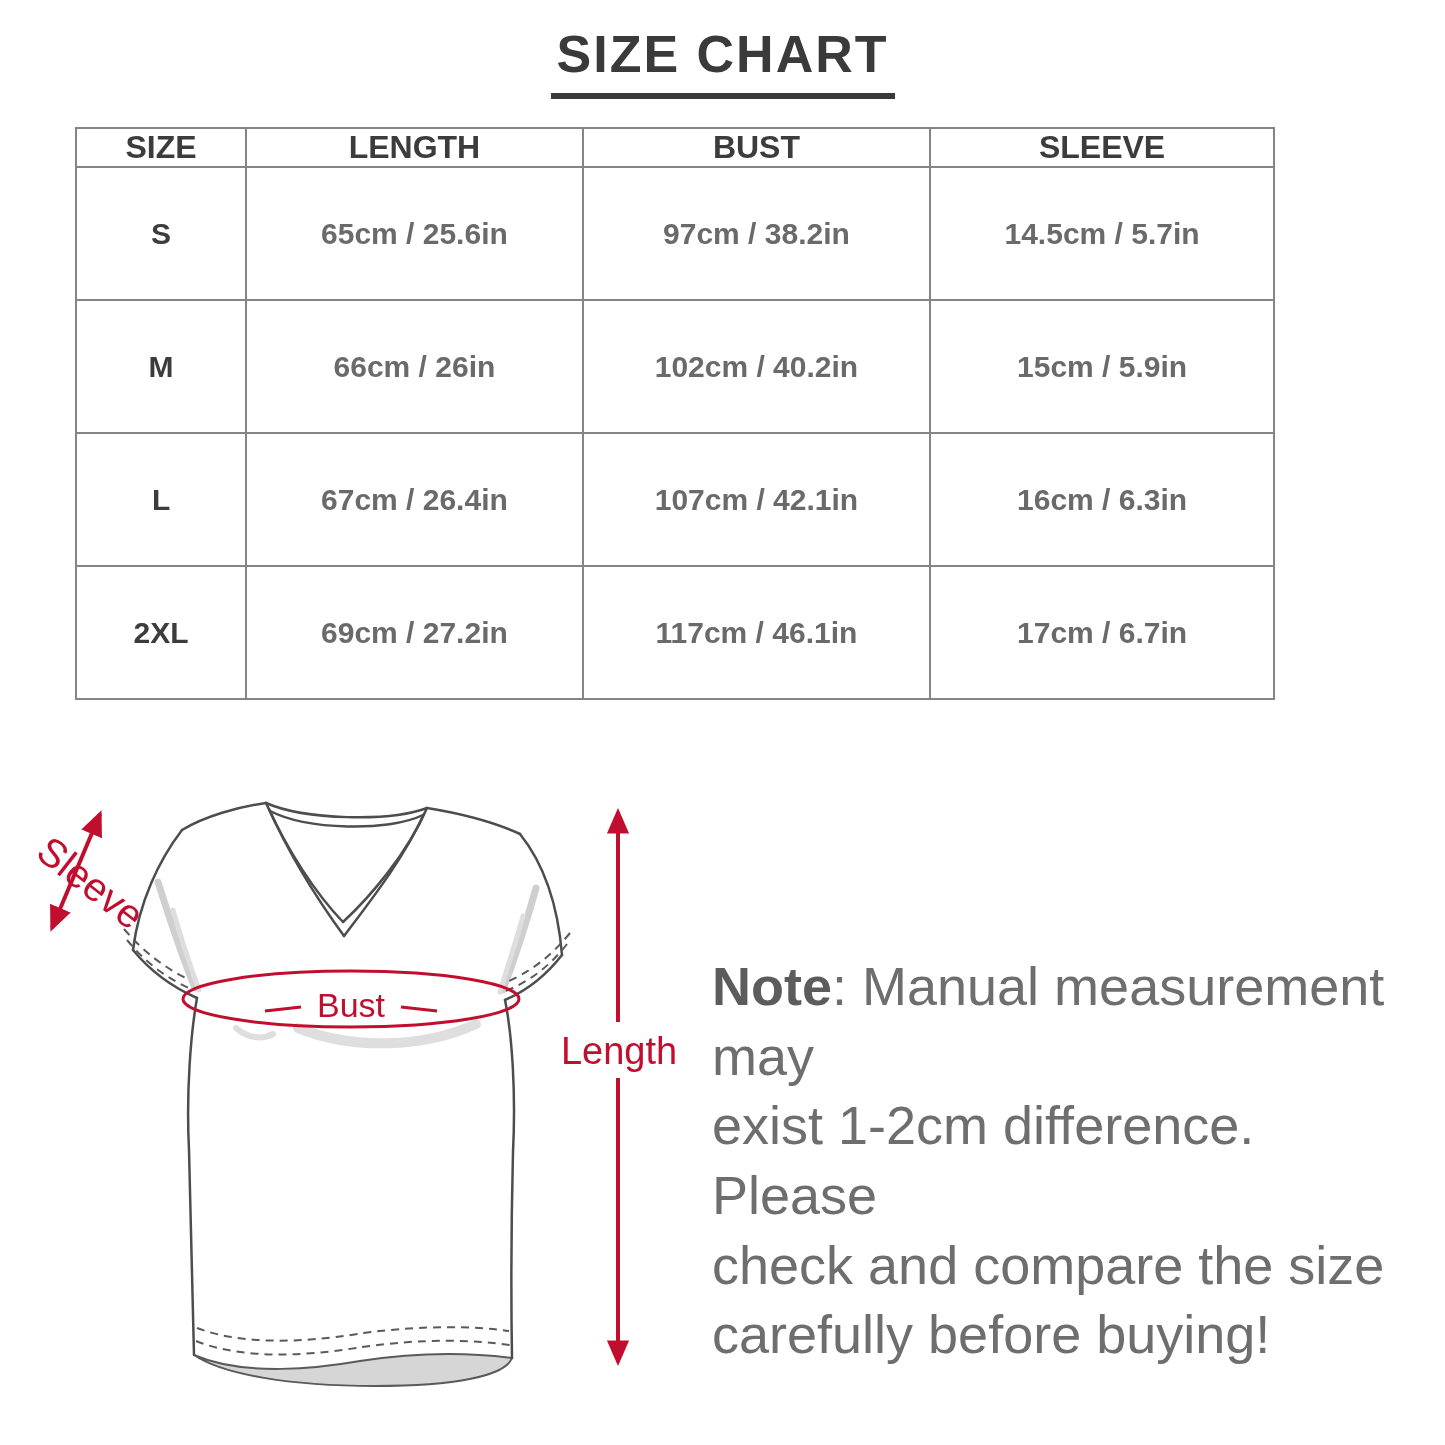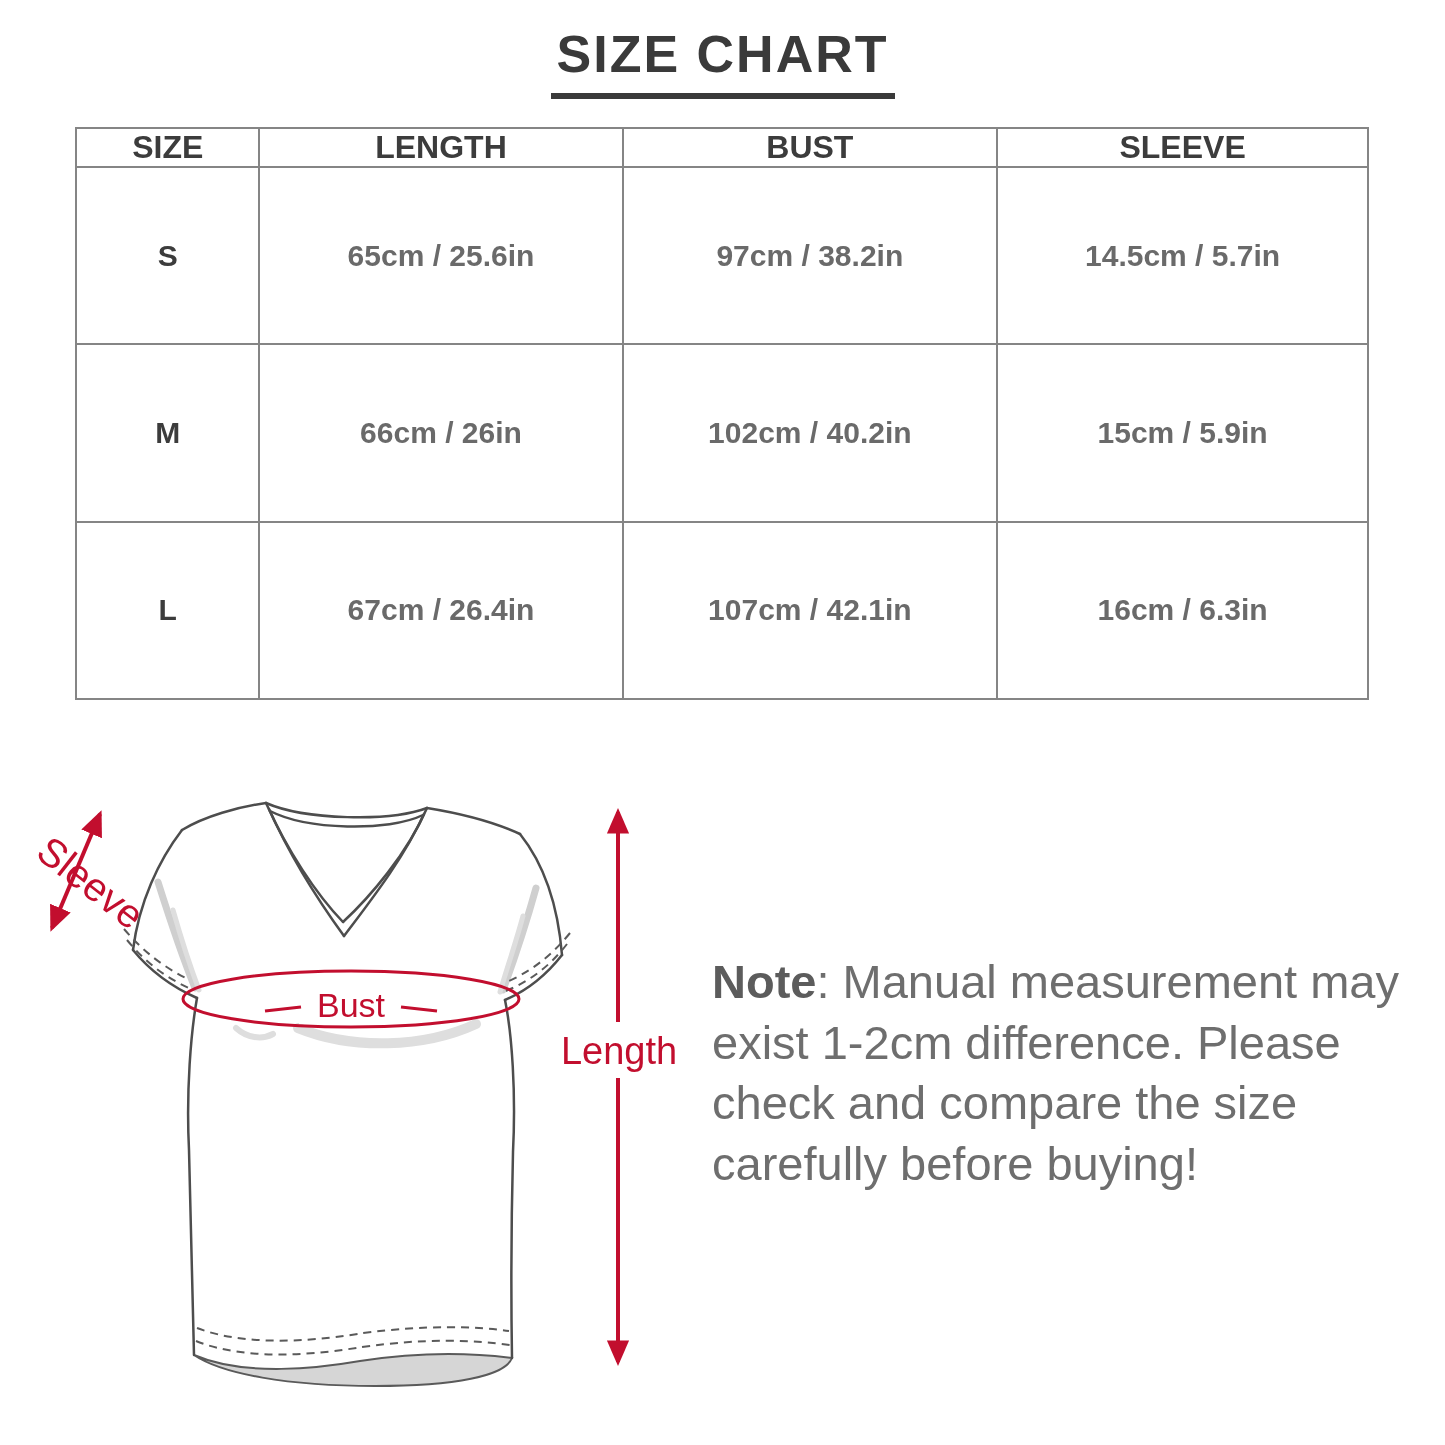--- a/index.html
+++ b/index.html
@@ -6,21 +6,21 @@
   * { margin:0; padding:0; box-sizing:border-box; }
   body { background:#ffffff; font-family:"Liberation Sans","DejaVu Sans",sans-serif; }
   .canvas { position:relative; width:1445px; height:1445px; background:#ffffff; overflow:hidden; }
 
   
   .title-wrap { position:absolute; top:24px; left:0; width:100%; text-align:center; }
   .title { display:inline-block; font-size:52px; font-weight:bold; color:#3a3a3a;
            letter-spacing:2px; border-bottom:6px solid #3a3a3a; padding:0 6px 9px 6px; }
 
   
-  table.size-chart { position:absolute; left:75px; top:127px; width:1294px; height:573px;
+  table.size-chart { position:absolute; left:75px; top:127px; width:1200px; height:573px;
                      border-collapse:collapse; table-layout:fixed; }
   .size-chart th, .size-chart td { border:2px solid #858585; text-align:center; vertical-align:middle; }
   .size-chart th { font-size:32px; font-weight:bold; color:#3c3c3c; }
   .size-chart td { font-size:30px; color:#6a6a6a; font-weight:bold; }
   .size-chart td.size-col { font-weight:bold; color:#3c3c3c; }
   .col-size { width:14.2%; } .col-length { width:28.1%; } .col-bust { width:29%; } .col-sleeve { width:28.7%; }
 
   
   svg.diagram { position:absolute; left:0; top:770px; width:700px; height:650px; }
   .outline { fill:none; stroke:#4d4d4d; stroke-width:2.5; stroke-linecap:round; }
@@ -28,21 +28,21 @@
   .shade   { fill:none; stroke:#cfcfcf; stroke-linecap:round; }
   .shade2  { fill:none; stroke:#dedede; stroke-linecap:round; }
   .hem-shadow { fill:#d6d6d6; stroke:#5a5a5a; stroke-width:2; }
   .red-stroke { stroke:var(--accent); fill:none; }
   .red-fill   { fill:var(--accent); }
   .red-text   { fill:var(--accent); font-family:"Liberation Sans","DejaVu Sans",sans-serif; }
   .label-bg   { fill:#ffffff; }
 
   
   .note { position:absolute; left:712px; top:952px; width:700px;
-          font-size:47px; line-height:1.29; color:#6e6e6e; }
+          font-size:54px; line-height:1.29; color:#6e6e6e; }
   .note b { font-weight:bold; color:#5c5c5c; }
   .note .body { white-space:pre-line; }
 </style>
 </head>
 <body>
 
 <div class="canvas">
 
   <div class="title-wrap">
     <div class="title">SIZE CHART</div>
@@ -74,20 +74,26 @@
           <td class="size-col">M</td>
           <td>66cm / 26in</td>
           <td>102cm / 40.2in</td>
           <td>15cm / 5.9in</td>
         </tr>
         <tr>
           <td class="size-col">L</td>
           <td>67cm / 26.4in</td>
           <td>107cm / 42.1in</td>
           <td>16cm / 6.3in</td>
+        </tr>
+        <tr>
+          <td class="size-col">2XL</td>
+          <td>69cm / 27.2in</td>
+          <td>117cm / 46.1in</td>
+          <td>17cm / 6.7in</td>
         </tr>
       </tbody>
   </table>
 
   <svg class="diagram" viewBox="0 0 700 650">
     <defs>
       <marker id="ah" markerWidth="6.4" markerHeight="5.6" refX="5.4" refY="2.8" orient="auto-start-reverse" markerUnits="strokeWidth">
         <path class="red-fill" d="M0,0 L6.4,2.8 L0,5.6 Z"></path>
       </marker>
     </defs>

